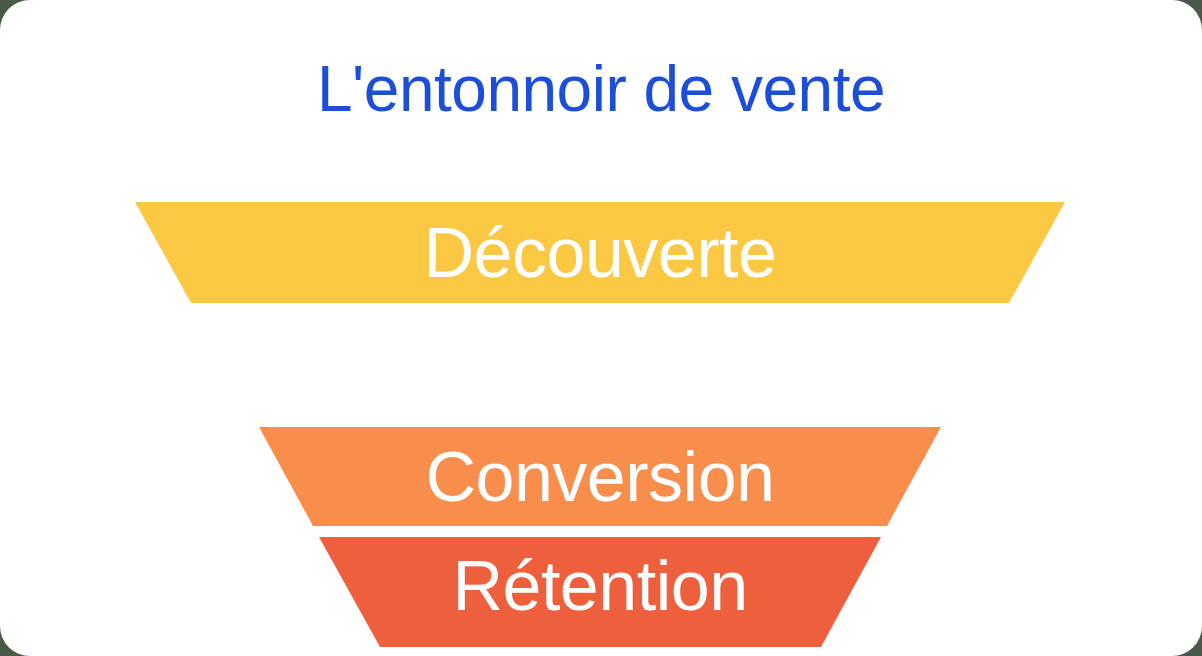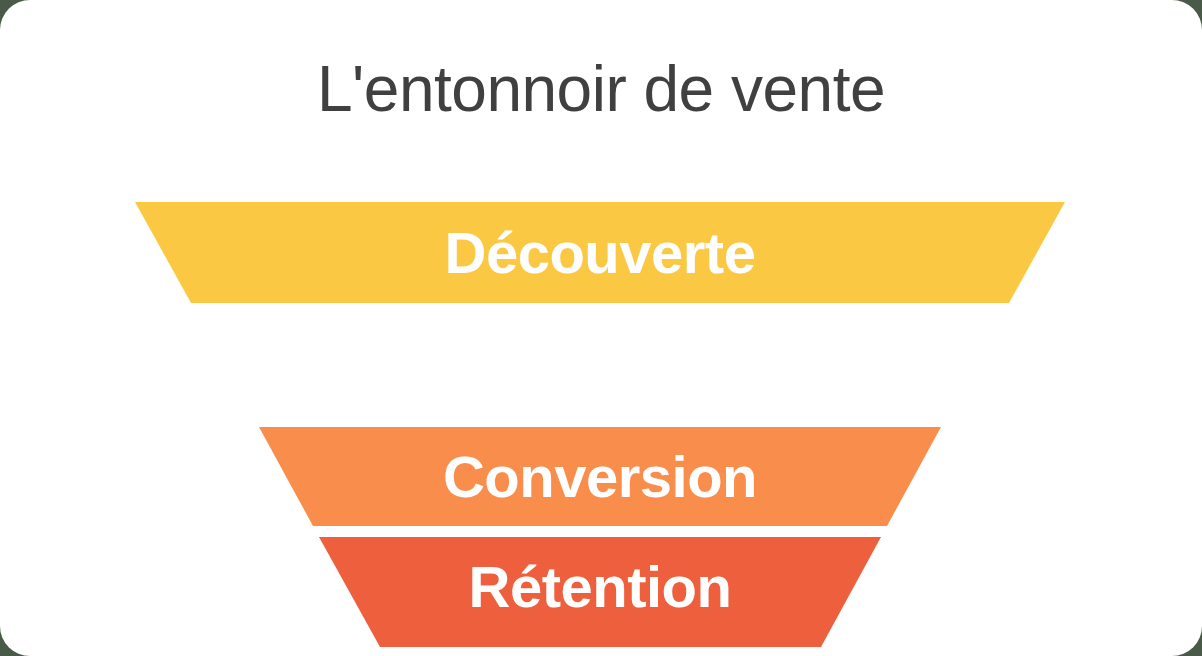--- a/index.html
+++ b/index.html
@@ -40,34 +40,34 @@
     width: 930px;
     display: flex;
     align-items: center;
     justify-content: center;
   }
   .stage-0 { top: 0;     height: 101px; clip-path: polygon(0px 0px,   930px 0px, 874px 101px, 56px 101px); }
   .stage-1 { top: 111px; height: 102px; clip-path: polygon(61px 0px,  869px 0px, 813px 102px, 117px 102px); }
   .stage-2 { top: 225px; height: 99px;  clip-path: polygon(124px 0px, 806px 0px, 752px 99px,  178px 99px); }
   .stage-3 { top: 335px; height: 110px; clip-path: polygon(184px 0px, 746px 0px, 686px 110px, 245px 110px); }
   .stage-label {
-    font-size: 58px;
-    font-weight: 700;
+    font-size: 70px;
+    font-weight: 400;
     letter-spacing: -0.5px;
     color: #ffffff; 
   }
   .stage-3 .stage-label { transform: translateY(-6px); }
 </style>
 </head>
 <body>
 
 <div class="page" style="background-color: rgb(74, 90, 73);">
   <div class="card" style="background-color: rgb(255, 255, 255);">
 
-    <h1 class="title" style="color: #404040;">L'entonnoir de vente</h1>
+    <h1 class="title" style="color: #1d4ed8;">L'entonnoir de vente</h1>
 
     <div class="funnel">
 
       <div class="stage stage-0" style="background-color: rgb(251, 200, 68);">
         <span class="stage-label" style="color: rgb(255, 255, 255);">Découverte</span>
       </div>
 
 
       <div class="stage stage-2" style="background-color: rgb(249, 141, 75);">
         <span class="stage-label" style="color: rgb(255, 255, 255);">Conversion</span>

